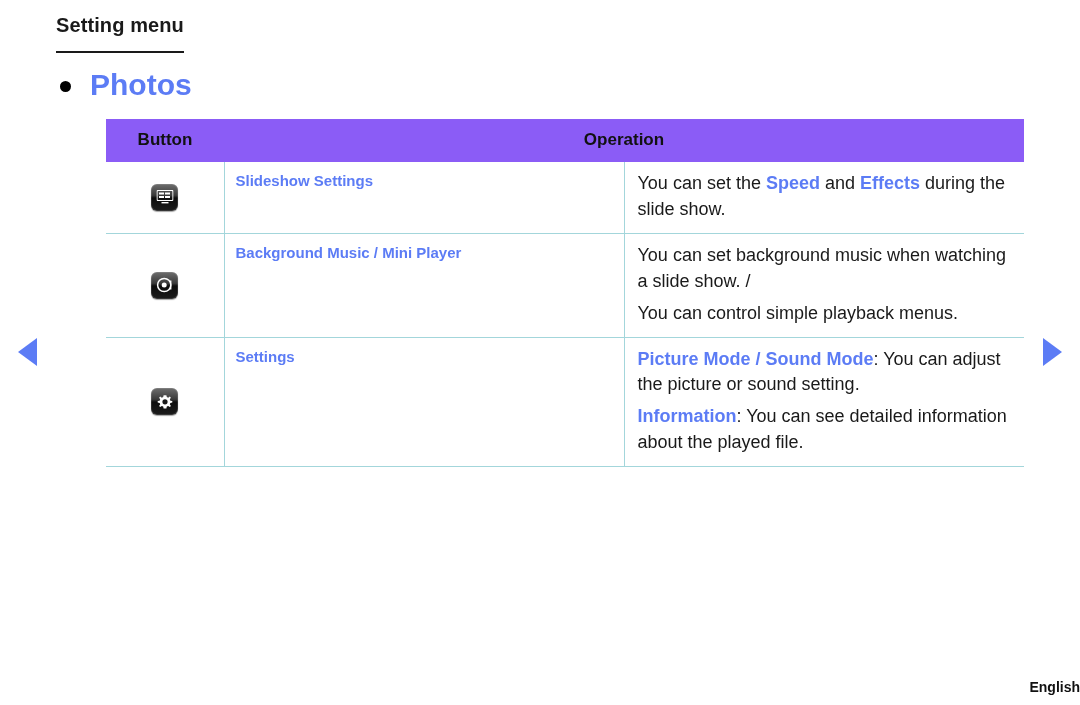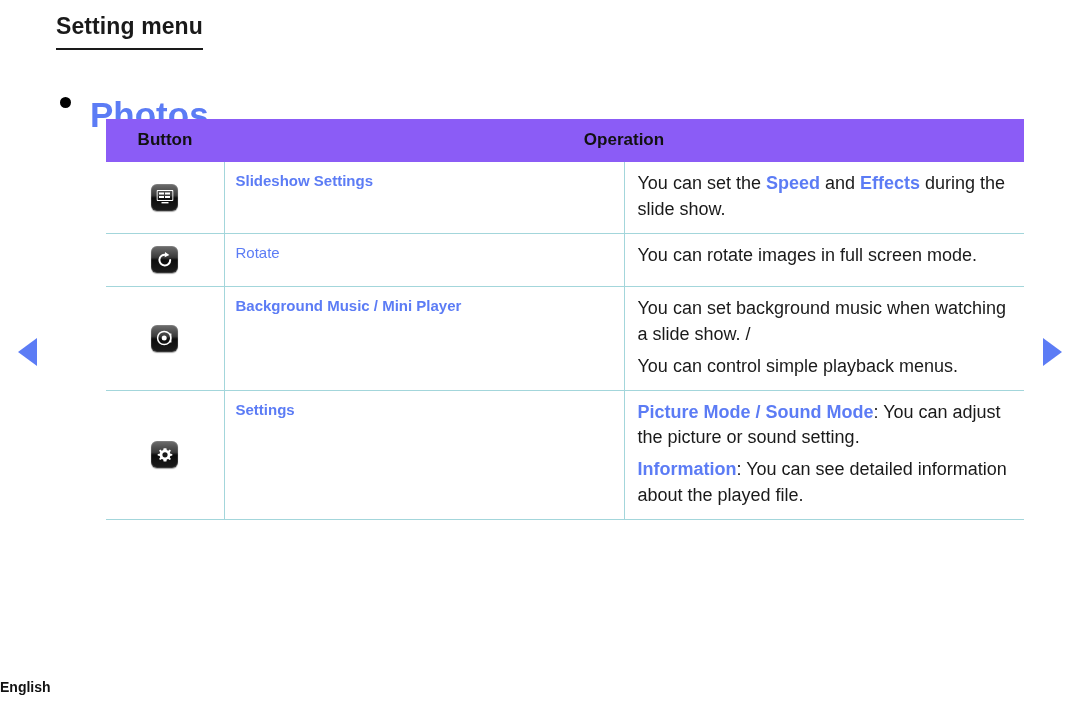--- a/index.html
+++ b/index.html
@@ -14,25 +14,25 @@
     position: relative;
     overflow: hidden;
     -webkit-font-smoothing: antialiased;
   }
 
   
   .page-title {
     position: absolute;
     left: 56px;
     top: 14px;
-    font-size: 23px;
+    font-size: 20px;
     font-weight: bold;
     color: #1a1a1a;
     letter-spacing: 0.1px;
-    padding-bottom: 9px;
+    padding-bottom: 15px;
     border-bottom: 2.5px solid #1a1a1a;
     display: inline-block;
     line-height: 1.1;
   }
 
   
   .bullet-heading {
     position: absolute;
     left: 60px;
     top: 68px;
@@ -42,25 +42,24 @@
   }
   .bullet-dot {
     width: 11px;
     height: 11px;
     border-radius: 50%;
     background: #000000;
     flex: none;
     margin-top: 3px;
   }
   .bullet-label {
-    font-size: 35px;
+    font-size: 30px;
     font-weight: bold;
     color: #5c7cf5;
     line-height: 1.1;
-    margin-top: 28px;
   }
 
   
   .nav-arrow {
     position: absolute;
     top: 338px;
     width: 0;
     height: 0;
     cursor: pointer;
   }
@@ -161,21 +160,21 @@
     transform: translate(-50%, -50%);
     display: block;
   }
 
   
   .footer-lang {
     position: absolute;
     left: 0;
     right: 0;
     top: 679px;
-    text-align: left;
+    text-align: right;
     font-size: 14px;
     font-weight: bold;
     color: #111111;
   }
 </style>
 </head>
 <body>
 
 <div class="page-title">Setting menu</div>
 
@@ -210,34 +209,20 @@
             </svg>
           </span>
         </td>
         <td class="cell-name bold">Slideshow Settings</td>
         <td class="cell-desc">
             <p><span>You can set the </span><span class="hl">Speed</span><span> and </span><span class="hl">Effects</span><span> during the slide show.</span></p>
           </td>
       </tr>
 
 
-      <tr class="r-rotate">
-        <td class="cell-icon">
-          <span class="rc-icon">
-            <svg width="18" height="18" viewBox="0 0 18 18">
-              <path d="M14.2 9 A5.4 5.4 0 1 1 9.6 3.7" fill="none" stroke="#ffffff" stroke-width="2" stroke-linecap="round"></path>
-              <polygon points="9,1 13.4,3.9 8.7,6.3" fill="#ffffff"></polygon>
-            </svg>
-          </span>
-        </td>
-        <td class="cell-name">Rotate</td>
-        <td class="cell-desc">
-            <p><span>You can rotate images in full screen mode.</span></p>
-          </td>
-      </tr>
 
       <tr class="r-bgm">
         <td class="cell-icon">
           <span class="rc-icon">
             <svg width="18" height="18" viewBox="0 0 18 18">
               <circle cx="8.2" cy="9" r="6.6" fill="none" stroke="#ffffff" stroke-width="1.5"></circle>
               <circle cx="8.2" cy="9" r="2.5" fill="#ffffff"></circle>
               <path d="M13.2 4.4 A6.6 6.6 0 0 1 13.2 13.6 L15.4 13.6 L15.4 4.4 Z" fill="#ffffff"></path>
             </svg>
           </span>

